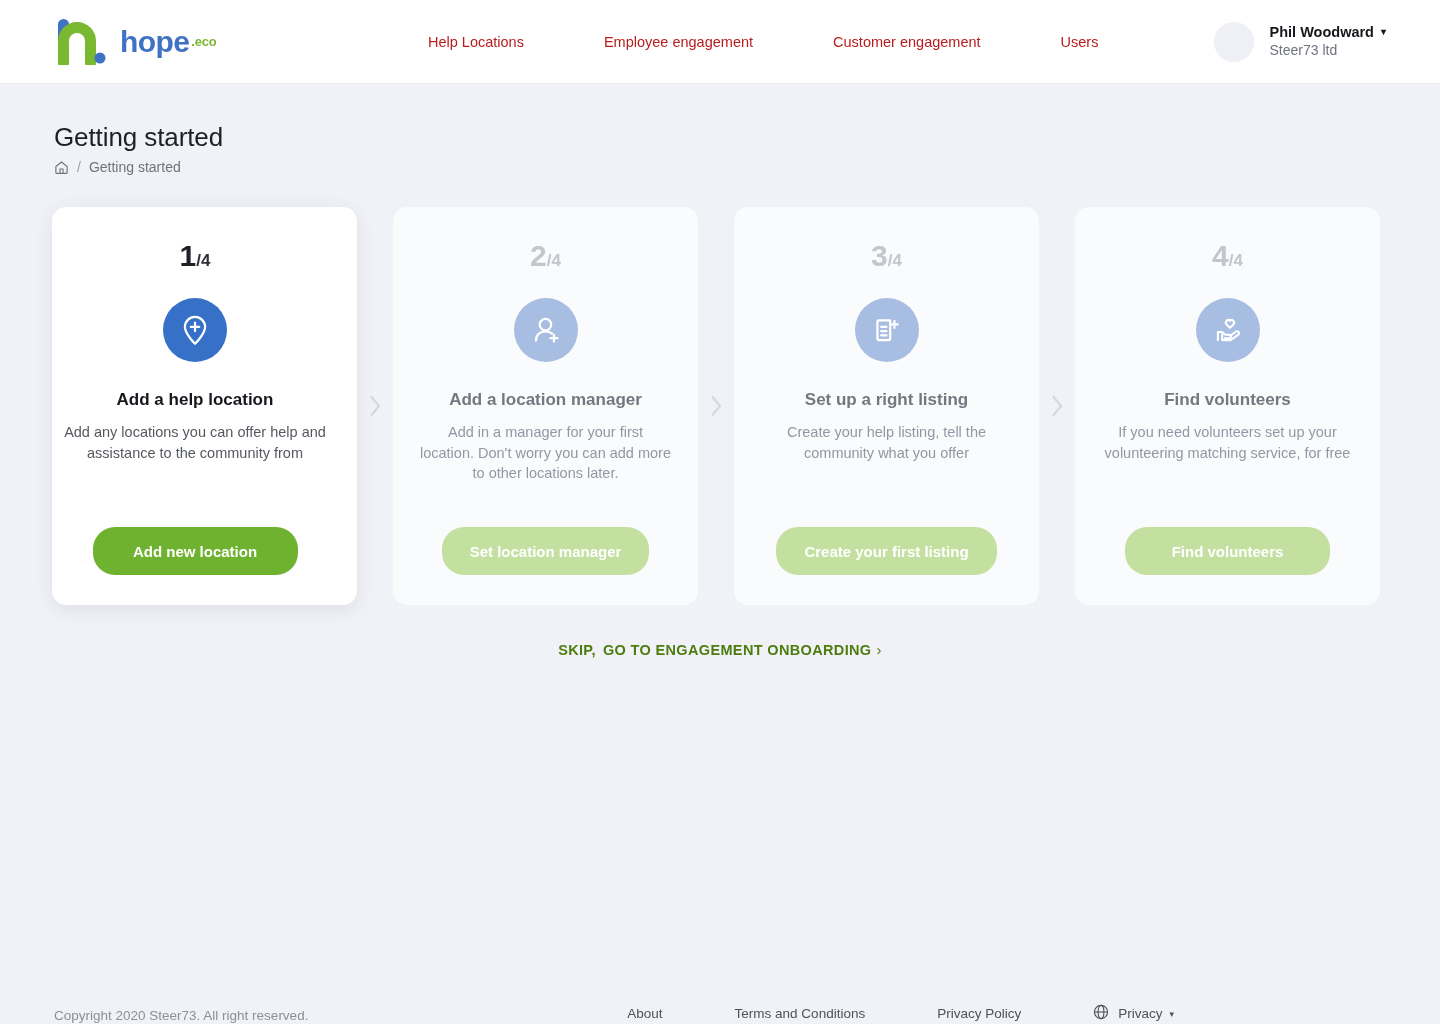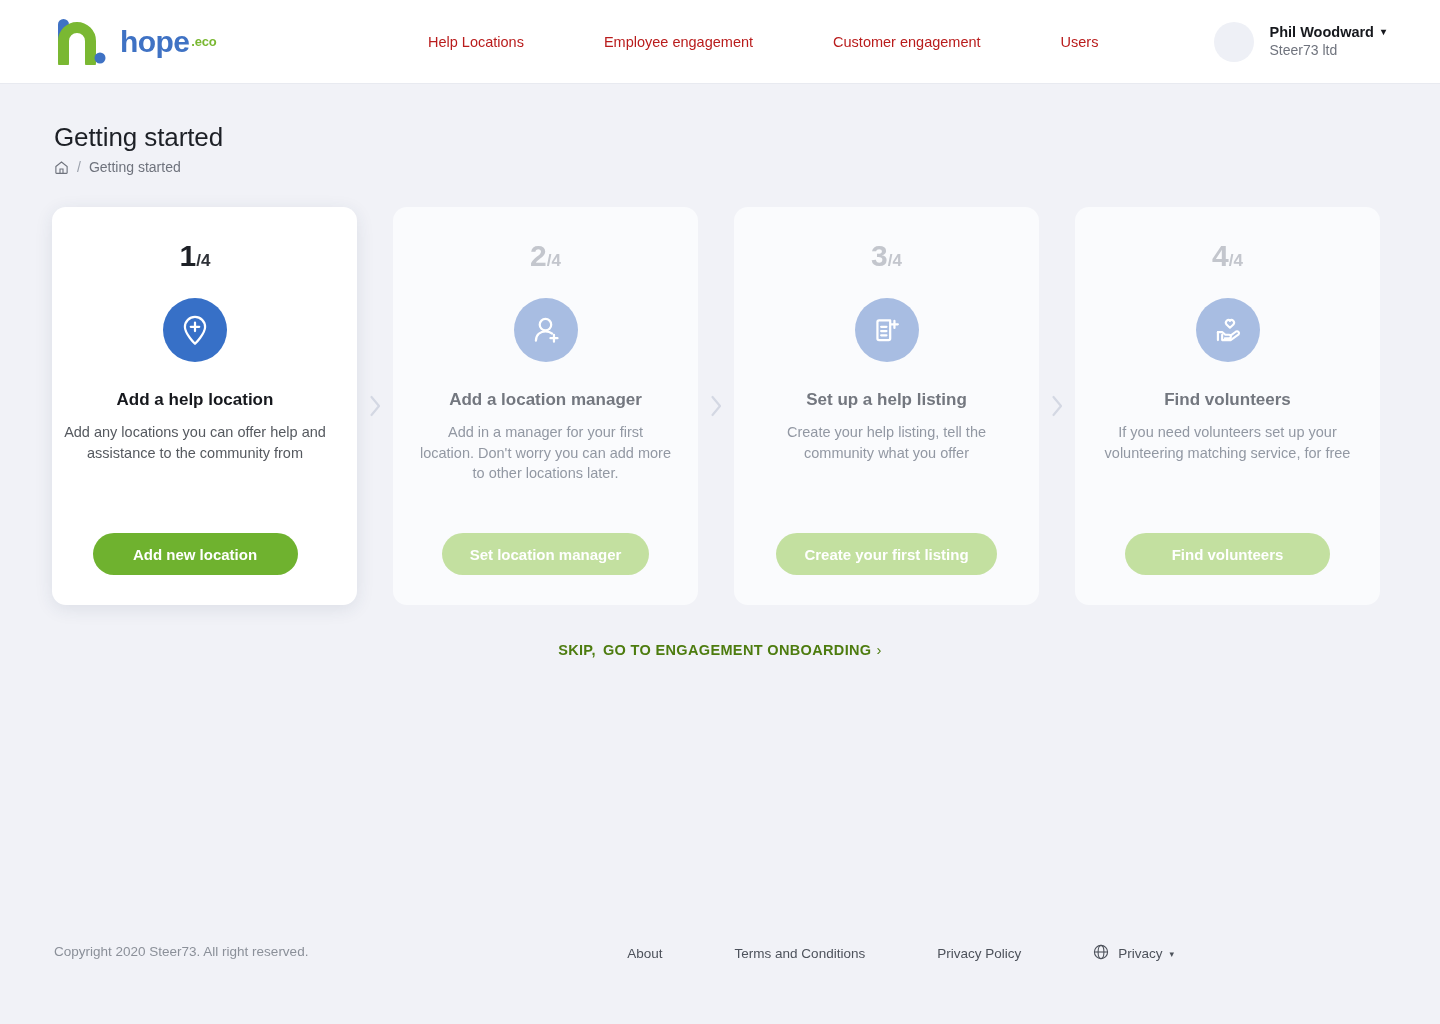--- a/index.html
+++ b/index.html
@@ -68,21 +68,21 @@
   }
   .card.active .icon-circle { background: #3770c7; }
 
   .card-title { font-size: 17px; font-weight: 700; color: #73777f; margin-top: 28px; text-align: center; }
   .card.active .card-title { color: #16181d; }
   .card-desc { font-size: 14.5px; color: #9298a3; text-align: center; margin-top: 12px; line-height: 1.42; }
   .card.active .card-desc { color: #55595f; }
 
   .card-btn {
     margin-top: auto; border: none; border-radius: 22px;
-    padding: 0 28px; height: 42px; min-width: 205px;
+    padding: 0 28px; height: 48px; min-width: 205px;
     font-size: 15px; font-weight: 700; font-family: inherit;
     color: #ffffff; background: #c3e0a0; cursor: pointer;
   }
   .card.active .card-btn { background: #6fb22f; min-width: 205px; }
 
   .chevron-sep {
     display: flex; align-items: center; justify-content: center;
     width: 36px; flex: 0 0 36px; color: #d4d8e3; font-size: 22px;
   }
 
@@ -90,22 +90,22 @@
   .skip-row { display: flex; justify-content: center; margin-top: 36px; }
   .skip-link {
     font-size: 14.5px; font-weight: 700; color: #4d7c0f; letter-spacing: 0.35px;
     cursor: pointer; display: flex; align-items: center;
   }
   .skip-part { margin-right: 7px; }
   .skip-arrow { font-size: 15px; margin-left: 5px; font-weight: 400; }
 
   
   .footer {
-    position: absolute; left: 0; bottom: 16px; width: 1228px; height: 64px;
-    display: flex; align-items: flex-start; font-size: 13.5px; color: #8b9099;
+    position: absolute; left: 0; bottom: 1px; width: 1228px; height: 64px;
+    display: flex; align-items: flex-end; font-size: 13.5px; color: #8b9099;
   }
   .copyright { margin-left: 54px; }
   .footer-links { margin-left: auto; margin-right: 54px; display: flex; align-items: center; }
   .footer-link { color: #4d525b; margin-left: 72px; cursor: pointer; font-size: 13.5px; }
   .lang { display: flex; align-items: center; margin-left: 72px; cursor: pointer; color: #4d525b; }
   .lang-label { margin-left: 9px; font-size: 13.5px; }
   .lang-caret { margin-left: 7px; font-size: 9px; }
 </style>
 </head>
 <body>
@@ -209,21 +209,21 @@
         <div>
           <span class="step-num">3</span><span class="step-den">/4</span>
         </div>
         <div class="icon-circle">
           <svg width="34" height="34" viewBox="0 0 32 32" fill="none" stroke="#ffffff" stroke-width="2.1" stroke-linecap="round" stroke-linejoin="round">
             <path d="M7 8.5 A1.5 1.5 0 0 1 8.5 7 H19 V24 A1.5 1.5 0 0 1 17.5 25.5 H8.5 A1.5 1.5 0 0 1 7 24 Z"></path>
             <path d="M10.5 13 H15.5 M10.5 17 H15.5 M10.5 21 H15.5"></path>
             <path d="M23 7.5 V14 M19.8 10.7 H26.2"></path>
           </svg>
         </div>
-        <div class="card-title">Set up a help listing</div>
+        <div class="card-title">Set up a right listing</div>
         <div class="card-desc">Create your help listing, tell the community what you offer</div>
         <button class="card-btn">Create your first listing</button>
       </div>
 
       <div class="chevron-sep">
         <svg width="13" height="22" viewBox="0 0 13 22" fill="none" stroke="#d4d8e3" stroke-width="2.2" stroke-linecap="round" stroke-linejoin="round">
             <path d="M2.5 2 L10 11 L2.5 20"></path>
           </svg>
       </div>
 

